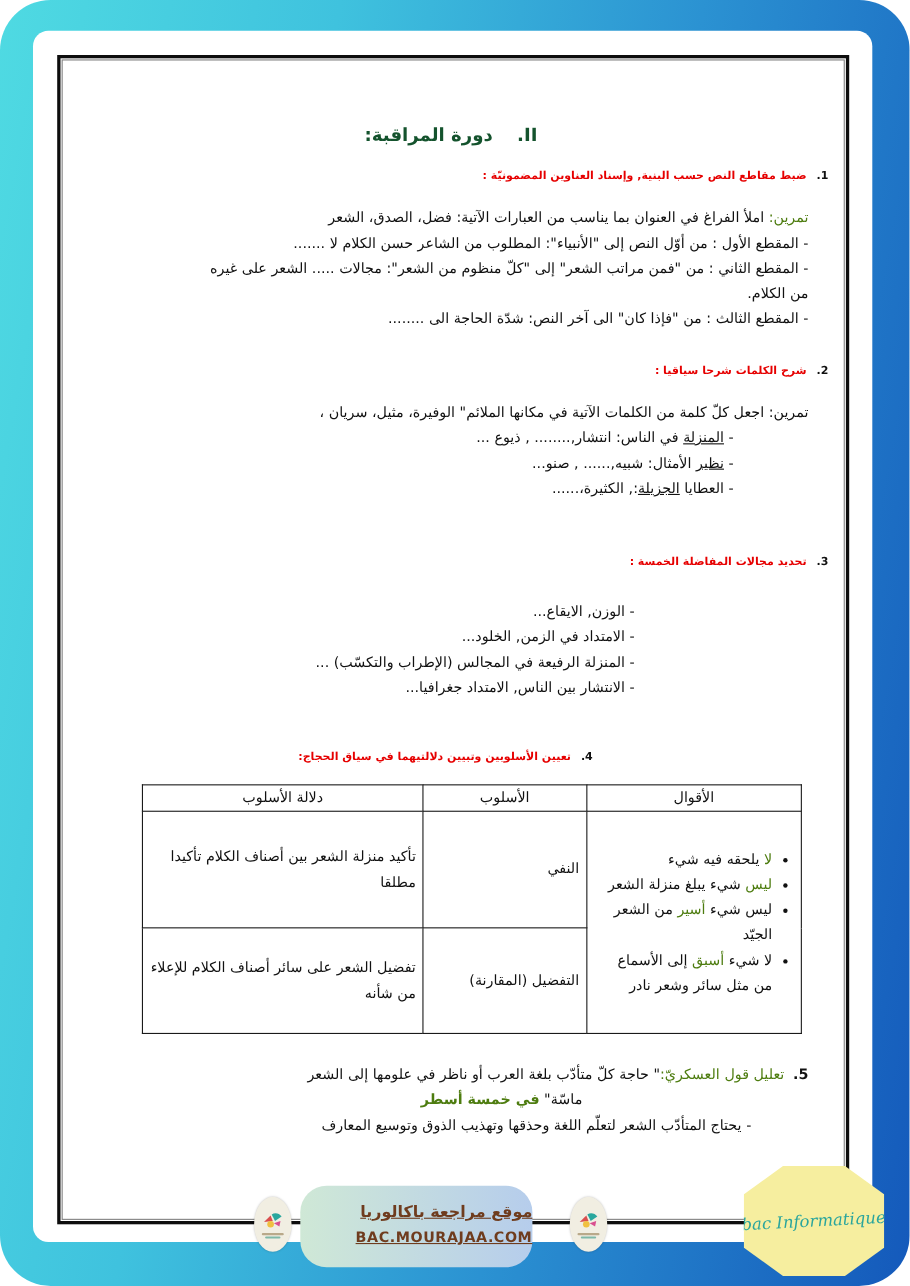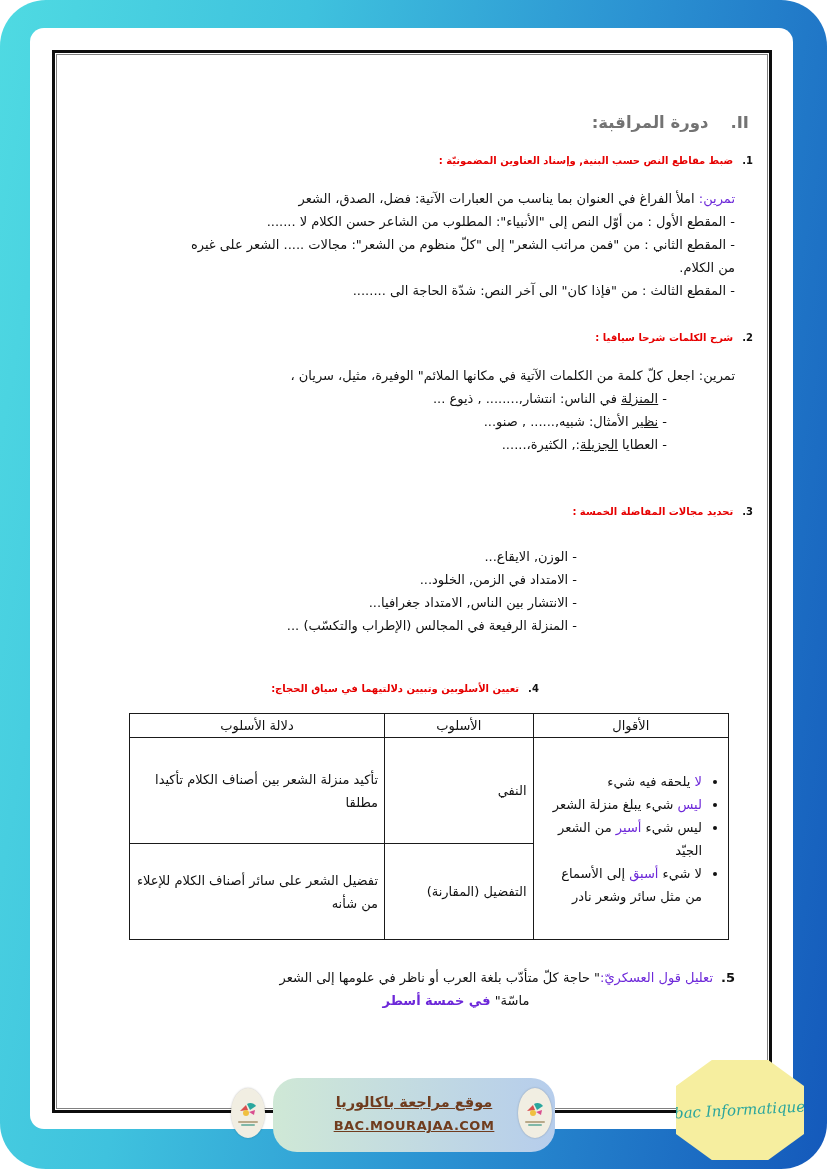--- a/index.html
+++ b/index.html
@@ -24,28 +24,28 @@
   .black-border::before{
     content:"";position:absolute;inset:1px;border:1px solid #808080;
   }
   
   .content{
     position:absolute;left:57px;top:53px;width:710px;z-index:2;
     direction:rtl;text-align:right;color:#111;
     font-size:13px;line-height:23px;
   }
   .doc-title{
-    margin:58px 18px 0 0;color:#737373;font-weight:bold;font-size:16.5px;
+    margin:58px 4px 0 0;color:#14532d;font-weight:bold;font-size:16.5px;text-align:center;
   }
   .doc-title .roman{margin-left:22px;}
   .sec-heading{
     margin:0 14px 0 0;font-size:10px;font-weight:bold;color:#e60000;
   }
   .sec-heading .num{color:#111;margin-left:9px;font-weight:bold;}
-  .red{color:#6d28d9;}
+  .red{color:#4d7c0f;}
   .para{margin:0 32px 0 0;}
   .u{text-decoration:underline;}
   .s1-block{margin-top:15px;}
   .h1x{margin-top:15px;}
   .h2x{margin-top:24px;}
   .s2-block{margin-top:15px;}
   .s2-dash{margin-right:68px;}
   .h3x{margin-top:44px;}
   .s3-block{margin-top:22px;}
   .s3-item{margin-right:158px;}
@@ -63,23 +63,23 @@
   tr.r1{height:106px;}
   tr.r2{height:96px;}
   ul.qlist{margin:2px 0;padding:0 20px 0 0;list-style:disc;}
   ul.qlist li{padding-left:4px;}
   
   .s5-block{margin-top:26px;}
   .s5-line2{text-align:center;margin-left:120px;}
   .s5-answer{margin-right:52px;}
   
   .footer-pill{
-    position:absolute;left:273px;top:1078px;width:282px;height:74px;z-index:6;
+    position:absolute;left:273px;top:1078px;width:211px;height:74px;z-index:6;
     border-radius:24px;background:linear-gradient(to right,#cfe8d6,#b6cdec);
-    display:flex;flex-direction:column;align-items:center;justify-content:center;
+    display:flex;flex-direction:column;align-items:flex-end;justify-content:center;
     text-decoration:none;
   }
   .footer-pill .ar{
     direction:rtl;color:#6f3c1e;font-weight:bold;font-size:14.5px;line-height:22px;
     text-decoration:underline;
   }
   .footer-pill .latin{
     color:#6f3c1e;font-weight:bold;font-size:13px;line-height:26px;
     text-decoration:underline;letter-spacing:.5px;
   }
@@ -141,22 +141,22 @@
     <div class="s2-dash"><span>- العطايا </span><span class="u">الجزيلة</span><span>:, الكثيرة،......</span></div>
   </div>
 
   <div class="sec-heading h3x">
     <span class="num">3.</span><span>تحديد مجالات المفاضلة الخمسة :</span>
   </div>
 
   <div class="para s3-block">
     <div class="s3-item">- الوزن, الايقاع...</div>
     <div class="s3-item">- الامتداد في الزمن, الخلود...</div>
+    <div class="s3-item">- المنزلة الرفيعة في المجالس (الإطراب والتكسّب) ...</div>
     <div class="s3-item">- الانتشار بين الناس, الامتداد جغرافيا...</div>
-    <div class="s3-item">- المنزلة الرفيعة في المجالس (الإطراب والتكسّب) ...</div>
   </div>
 
   <div class="sec-heading h4x">
     <span class="num">4.</span><span>تعيين الأسلوبين وتبيين دلالتيهما في سياق الحجاج:</span>
   </div>
 
   <table class="an">
     <tbody>
         <tr>
       <th>الأقوال</th>
@@ -178,20 +178,21 @@
     <tr class="r2">
       <td class="style-cell">التفضيل (المقارنة)</td>
       <td class="meaning-cell">تفضيل الشعر على سائر أصناف الكلام للإعلاء من شأنه</td>
     </tr>
   </tbody>
     </table>
 
   <div class="para s5-block">
     <div><span class="num" style="font-weight:bold;margin-left:8px;">5.</span><span class="red" style="font-weight:normal;">تعليل قول العسكريّ:</span><span>" حاجة كلّ متأدّب بلغة العرب أو ناظر في علومها إلى الشعر</span></div>
     <div class="s5-line2"><span>ماسّة" </span><span class="red" style="font-weight:bold;">في خمسة أسطر</span></div>
+    <div class="s5-answer">-  يحتاج المتأدّب الشعر لتعلّم اللغة وحذقها وتهذيب الذوق وتوسيع المعارف</div>
   </div>
 
 </div>
 
 <div class="logo-oval left">
   <svg width="22" height="18" viewBox="0 0 22 18">
     <path d="M3 10 L9 4 L11 9 Z" fill="#d94f4f"></path>
     <path d="M10 3 C13 1 17 2 19 5 L13 9 Z" fill="#2aa79e"></path>
     <circle cx="9" cy="12" r="3" fill="#f0c040"></circle>
     <path d="M12 11 L18 9 L17 14 Z" fill="#d94f8f"></path>

